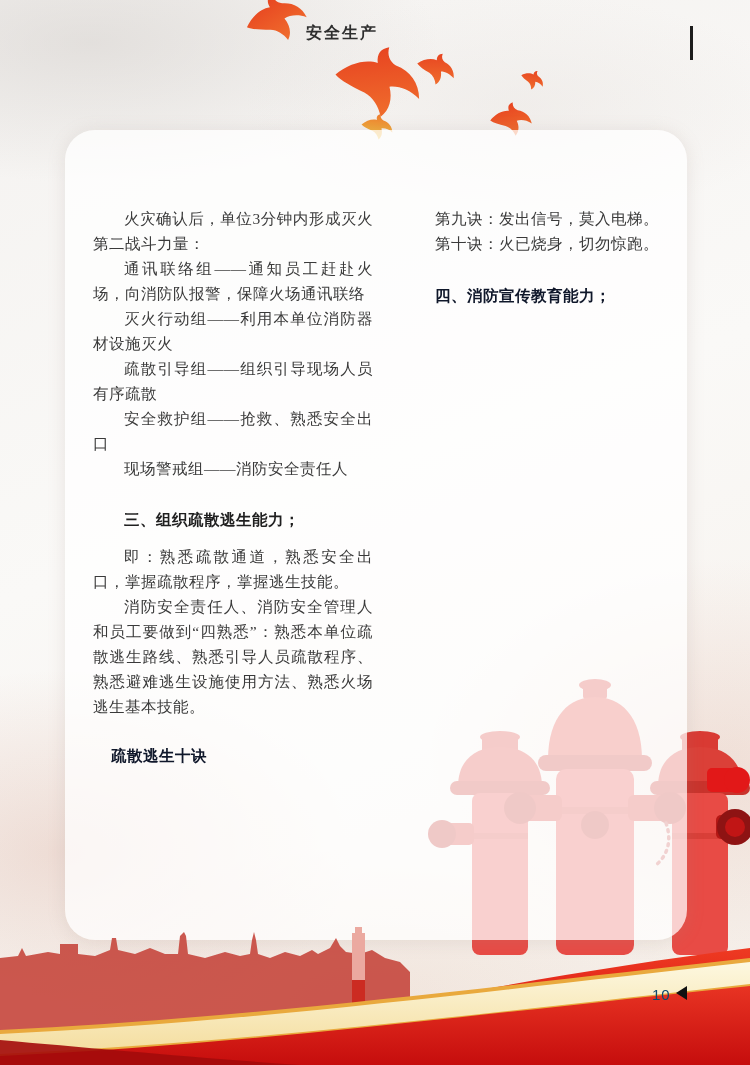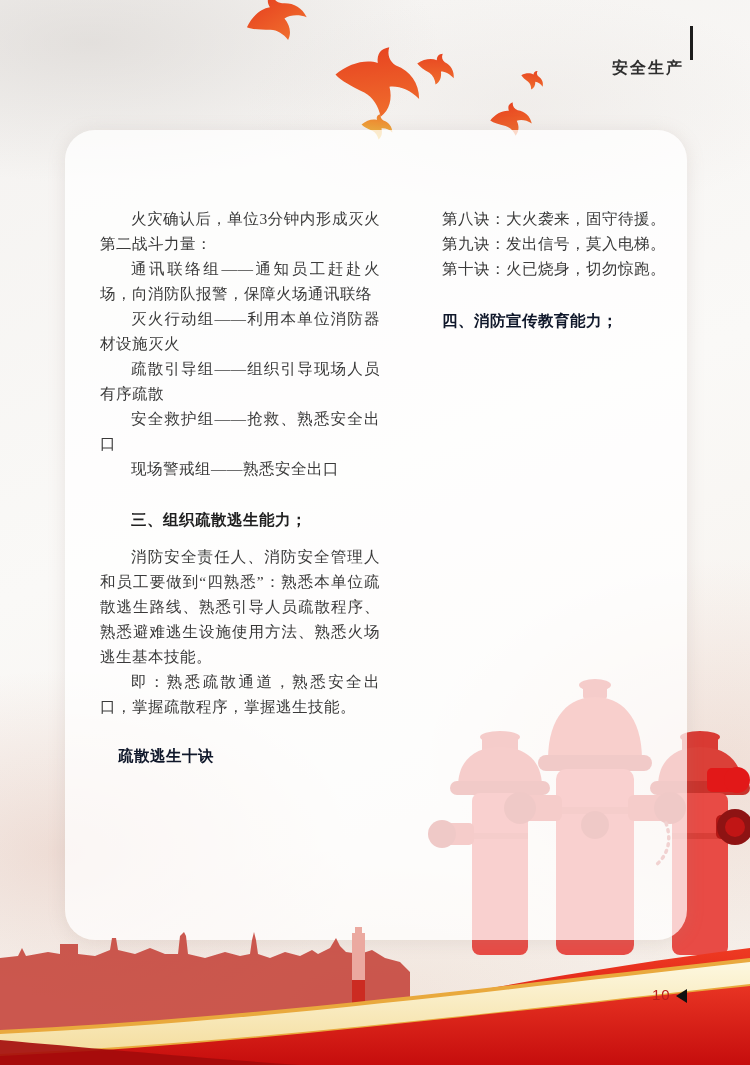--- a/index.html
+++ b/index.html
@@ -9,53 +9,53 @@
     background:
       radial-gradient(ellipse 420px 260px at 8% 80%, rgba(196,118,94,.20), transparent 70%),
       radial-gradient(ellipse 420px 300px at 96% 72%, rgba(206,130,104,.18), transparent 70%),
       radial-gradient(ellipse 500px 220px at 50% 94%, rgba(208,148,118,.14), transparent 70%),
       radial-gradient(ellipse 500px 200px at 12% 4%, rgba(205,200,196,.45), transparent 70%),
       radial-gradient(ellipse 400px 160px at 70% 10%, rgba(228,222,218,.35), transparent 70%),
       linear-gradient(160deg,#f4f2f0 0%,#faf9f7 45%,#f5efe9 100%);
   }
   .layer{position:absolute;}
   
-  .hdr{position:absolute;top:24px;left:0;width:684px;text-align:right;z-index:6;margin-top:35px;}
+  .hdr{position:absolute;top:24px;left:0;width:684px;text-align:center;z-index:6;}
   .hdr-cn{font-size:16px;font-weight:bold;letter-spacing:2px;color:#2e2e2e;line-height:18px;}
   .hdr-en{font-size:11.5px;color:#3a3a3a;line-height:14px;}
   .hdr-bar{position:absolute;left:690px;top:26px;width:3px;height:34px;background:#1c1c1c;z-index:6;}
   
   #birds{left:0;top:0;z-index:1;}
   
   #hydrants{left:420px;top:655px;z-index:1;}
   
   .card{
     position:absolute;left:65px;top:130px;width:622px;height:810px;
     background:rgba(255,255,255,.74);border-radius:30px;z-index:2;
     box-shadow:0 2px 18px rgba(160,140,130,.18);
   }
-  .cols{position:absolute;left:100px;top:206px;width:602px;display:flex;z-index:3;}
+  .cols{position:absolute;left:93px;top:206px;width:602px;display:flex;z-index:3;}
   .col-l{width:280px;margin-right:62px;}
   .col-r{width:260px;}
   .body-txt{font-family:"Liberation Serif","DejaVu Serif",serif;font-size:15.5px;
     line-height:25px;color:#3a3a3a;letter-spacing:.5px;text-align:justify;margin:0;}
   .ind{text-indent:2em;}
   .sec-h{font-family:"Liberation Sans","DejaVu Sans",sans-serif;font-weight:bold;
     font-size:15.5px;color:#1f1f1f;letter-spacing:.5px;line-height:25px;margin:26px 0 12px 0;text-indent:2em;}
   .sec-h2{font-family:"Liberation Sans","DejaVu Sans",sans-serif;font-weight:bold;
     font-size:15.5px;color:#0f172a;letter-spacing:.5px;line-height:25px;margin:26px 0 0 0;}
   .tips{margin:0 0 0 18px;}
   .tips .tip{line-height:25px;}
   .tips-title{margin:24px 0 0 18px;}
   .r-tips .tip{line-height:25px;}
   .r-heading{margin-top:27px;}
   
   #bottom{left:0;top:880px;z-index:4;}
-  .pagenum{position:absolute;left:652px;top:986px;z-index:5;color:#b91c1c;
-    font-size:15px;letter-spacing:1px;display:flex;align-items:flex-end;}
+  .pagenum{position:absolute;left:652px;top:986px;z-index:5;color:#0c4a6e;
+    font-size:15px;letter-spacing:1px;display:flex;align-items:flex-start;}
   .pagenum .tri{display:inline-block;width:0;height:0;border-top:7px solid transparent;
     border-bottom:7px solid transparent;border-right:11px solid #111;margin-left:5px;}
 </style>
 </head>
 <body>
 
 <div class="hdr">
   <div class="hdr-cn">安全生产</div>
 </div>
 <div class="hdr-bar"></div>
@@ -137,29 +137,28 @@
 
 <div class="card"></div>
 
 <div class="cols">
   <div class="col-l">
     <p class="body-txt ind">火灾确认后，单位3分钟内形成灭火第二战斗力量：</p>
     <p class="body-txt ind">通讯联络组——通知员工赶赴火场，向消防队报警，保障火场通讯联络</p>
     <p class="body-txt ind">灭火行动组——利用本单位消防器材设施灭火</p>
     <p class="body-txt ind">疏散引导组——组织引导现场人员有序疏散</p>
     <p class="body-txt ind">安全救护组——抢救、熟悉安全出口</p>
-    <p class="body-txt ind">现场警戒组——熟悉安全出口</p>
+    <p class="body-txt ind">现场警戒组——消防安全责任人</p>
     <p class="sec-h">三、组织疏散逃生能力；</p>
+    <p class="body-txt ind">即：熟悉疏散通道，熟悉安全出口，掌握疏散程序，掌握逃生技能。</p>
     <p class="body-txt ind">消防安全责任人、消防安全管理人和员工要做到“四熟悉”：熟悉本单位疏散逃生路线、熟悉引导人员疏散程序、熟悉避难逃生设施使用方法、熟悉火场逃生基本技能。</p>
-    <p class="body-txt ind">即：熟悉疏散通道，熟悉安全出口，掌握疏散程序，掌握逃生技能。</p>
     <p class="sec-h2 tips-title">疏散逃生十诀</p>
   </div>
   <div class="col-r">
     <div class="r-tips">
-      <p class="body-txt tip">第八诀：大火袭来，固守待援。</p>
       <p class="body-txt tip">第九诀：发出信号，莫入电梯。</p>
       <p class="body-txt tip">第十诀：火已烧身，切勿惊跑。</p>
     </div>
     <p class="sec-h2 r-heading">四、消防宣传教育能力；</p>
   </div>
 </div>
 
 <svg id="bottom" class="layer" width="750" height="185" viewBox="0 0 750 185">
   <defs>
     <linearGradient id="gradRedA" x1="0" y1="0" x2="0" y2="1">

